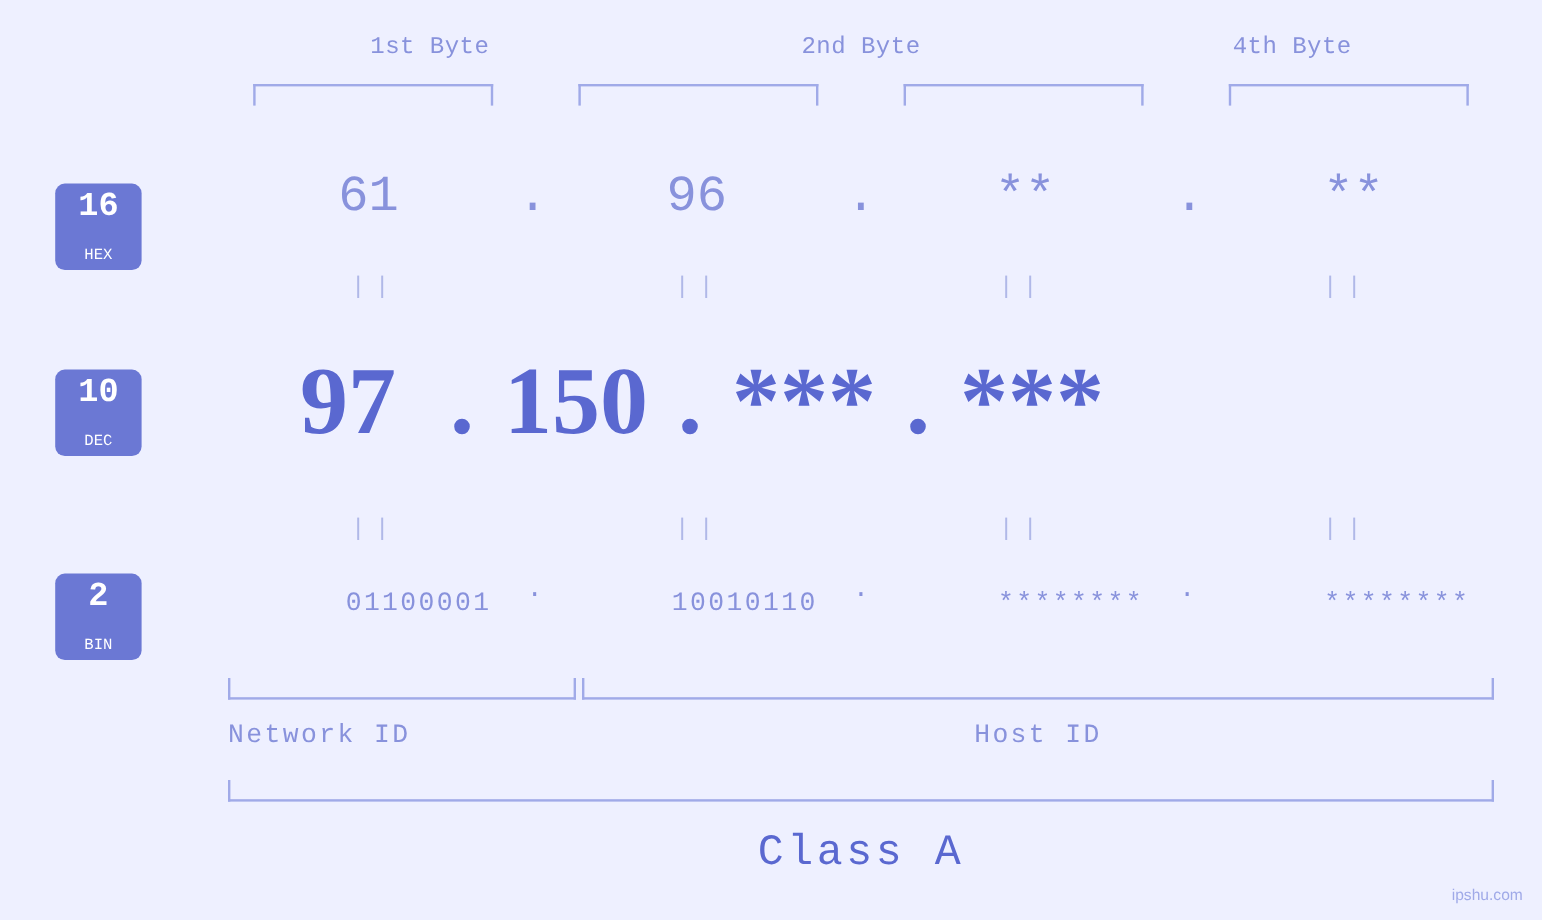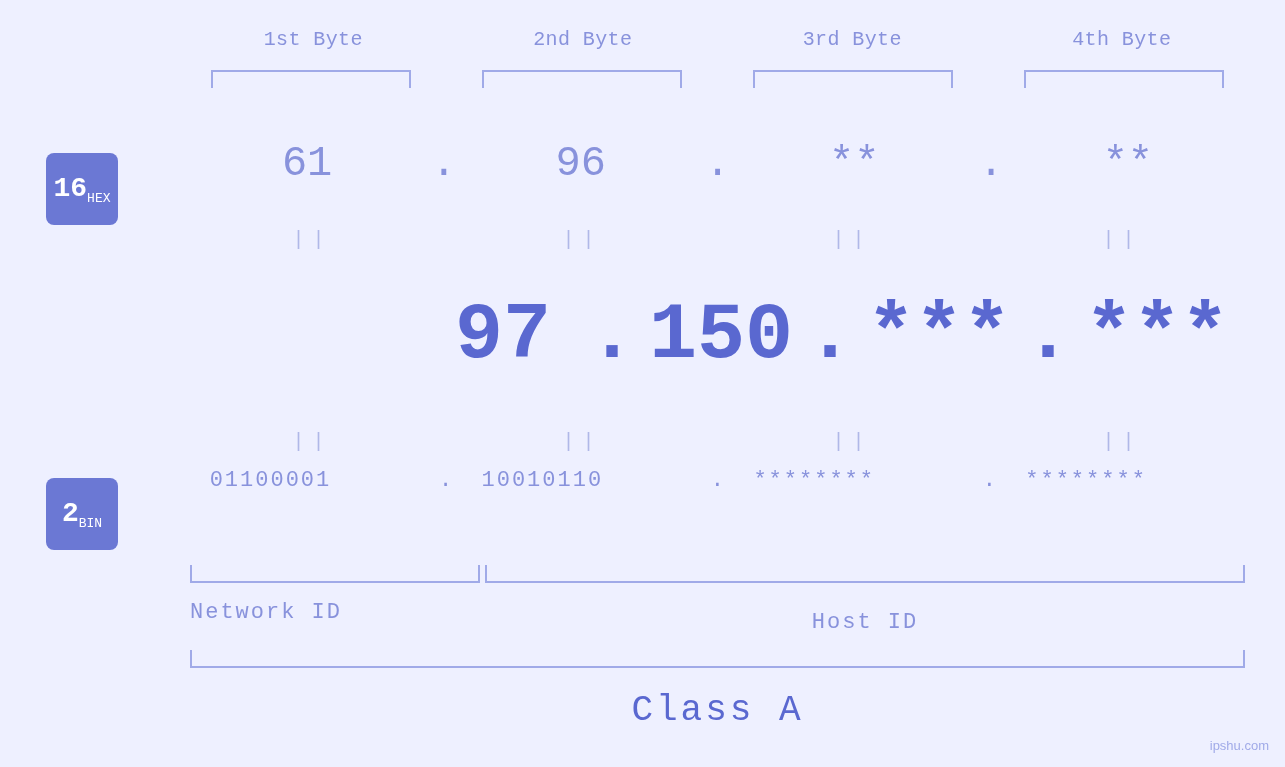--- a/index.html
+++ b/index.html
@@ -23,20 +23,21 @@
     }
 
     
     .badge {
       position: absolute;
       width: 72px;
       height: 72px;
       background: #6b78d4;
       border-radius: 8px;
       display: flex;
+      flex-direction: column;
       align-items: center;
       justify-content: center;
       color: white;
       left: 46px;
     }
     .badge .badge-num {
       font-size: 28px;
       font-weight: bold;
       line-height: 1;
     }
@@ -125,24 +126,25 @@
     .eq-dot { font-size: 20px; color: #b0b8e8; margin: 0 -10px; }
 
     .row-eq-1 { top: 228px; }
     .row-eq-2 { top: 430px; }
 
     
     .row-dec {
       position: absolute;
       top: 290px;
       left: 190px;
-      right: 28px;
-      display: flex;
-      align-items: center;
-      justify-content: flex-end;
+      right: 40px;
+      display: flex;
+      align-items: center;
+      justify-content: flex-start;
+      font-family: Liberation Serif, serif;
     }
     .dec-val {
       width: 200px;
       text-align: center;
       font-size: 80px;
       font-weight: bold;
       color: #5a68d0;
     }
     .dot-large {
       font-size: 80px;
@@ -156,24 +158,25 @@
       position: absolute;
       top: 468px;
       left: 190px;
       right: 40px;
       display: flex;
       align-items: center;
       justify-content: space-around;
     }
     .bin-val {
       width: 200px;
-      text-align: left;
+      text-align: right;
       font-size: 22px;
       color: #8892dc;
       letter-spacing: 2px;
+      margin-top: 22px;
     }
     .dot-bin {
       font-size: 22px;
       color: #8892dc;
       margin: 0 -10px;
     }
 
     
     .bracket-bottom-row {
       position: absolute;
@@ -210,21 +213,20 @@
     }
     .label-host {
       position: absolute;
       top: 600px;
       right: 40px;
       width: 760px;
       text-align: center;
       font-size: 22px;
       color: #8892dc;
       letter-spacing: 2px;
-      margin-top: 10px;
     }
 
     
     .bracket-class {
       position: absolute;
       top: 650px;
       left: 190px;
       right: 40px;
       height: 18px;
       border: 2px solid #a0aae8;
@@ -256,30 +258,33 @@
 </head>
 <body>
 
 <div class="container">
 
   <div class="badge badge-hex">
     <span class="badge-num">16</span>
     <span class="badge-label">HEX</span>
   </div>
 
+  <div class="badge badge-dec">
+    <span class="badge-num">10</span>
+    <span class="badge-label">DEC</span>
+  </div>
 
   <div class="badge badge-bin">
     <span class="badge-num">2</span>
     <span class="badge-label">BIN</span>
   </div>
 
   <div class="col-headers">
     <div class="col-header">1st Byte</div>
     <div class="col-header">2nd Byte</div>
-    <div class="col-header">3rd Byte</div>
     <div class="col-header">4th Byte</div>
   </div>
 
   <div class="bracket-top">
     <div class="bracket"></div>
     <div class="bracket"></div>
     <div class="bracket"></div>
     <div class="bracket"></div>
   </div>
 

